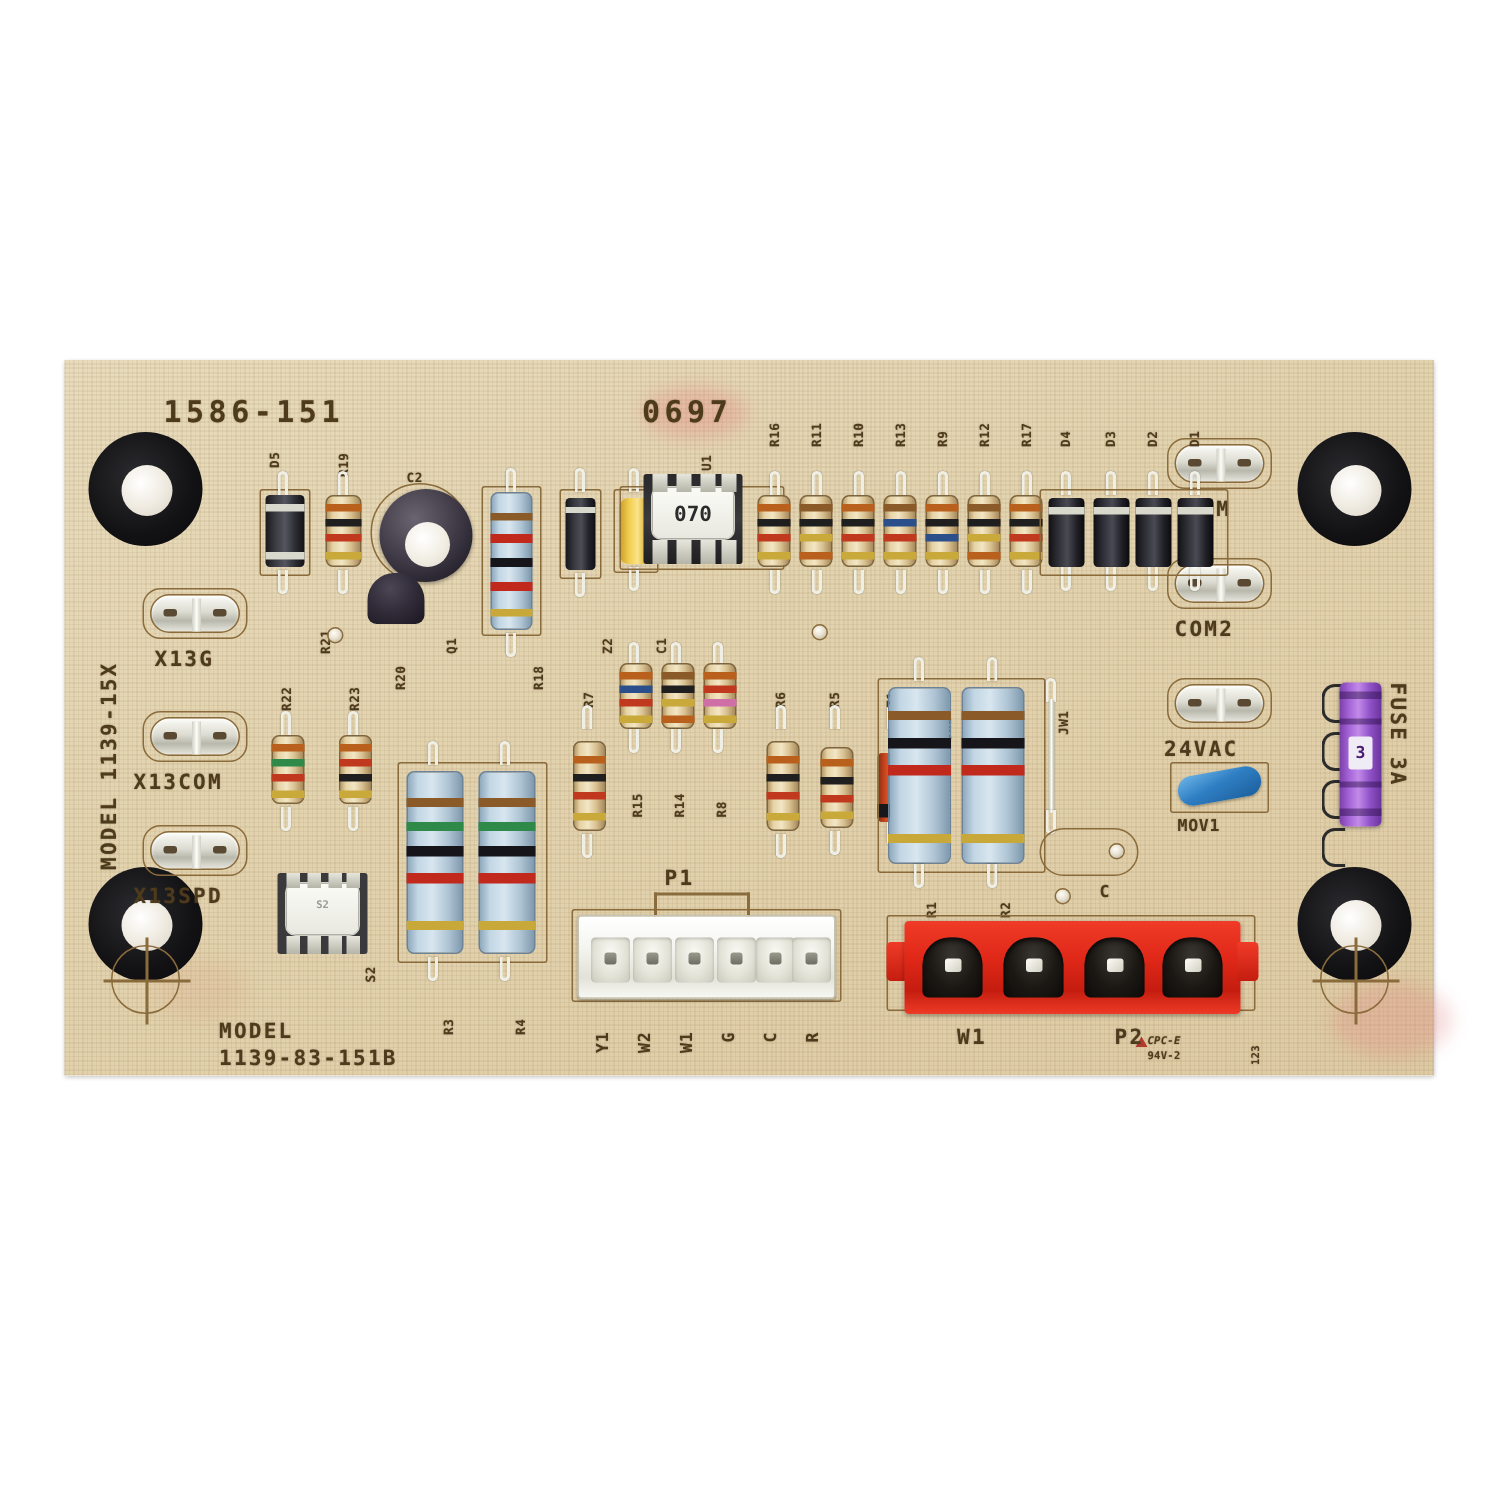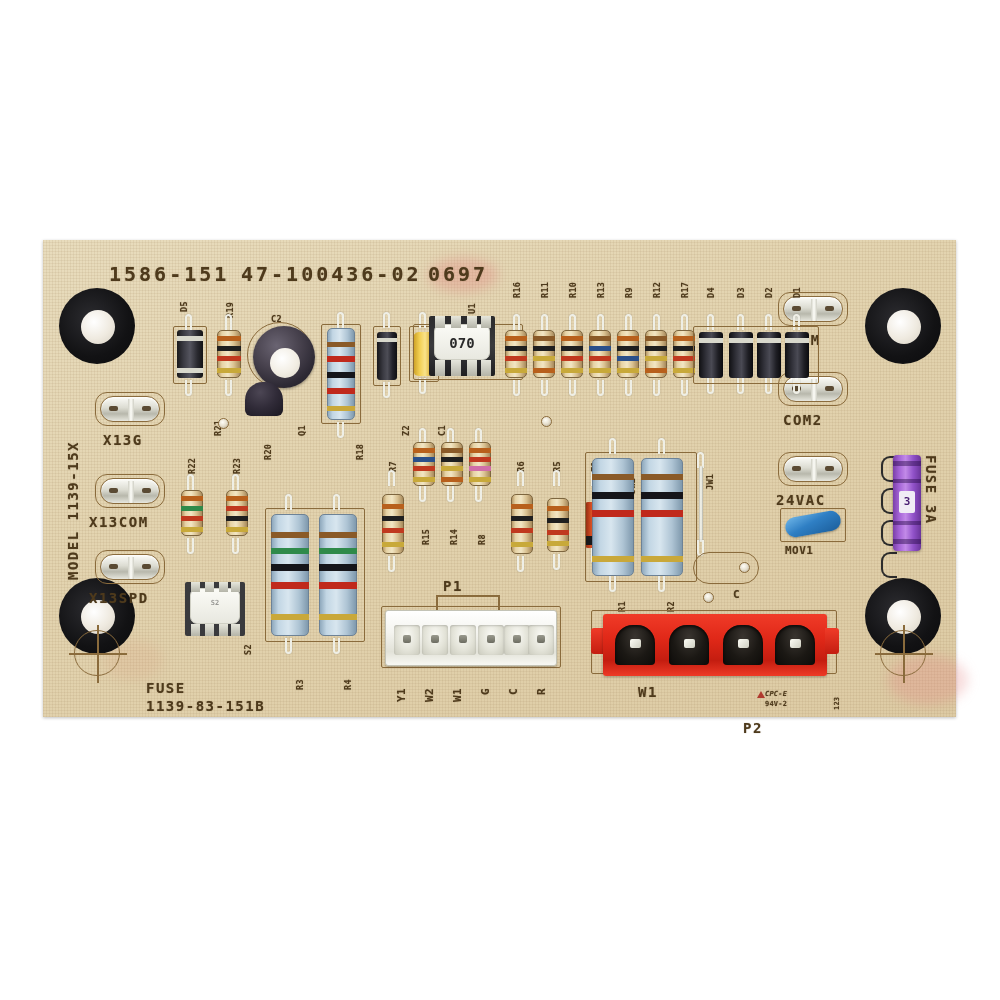--- a/index.html
+++ b/index.html
@@ -321,26 +321,25 @@
 
 <div id="stage">
 
   <div id="board">
 
     <div class="smear" style="left:385px;top:18px;width:70px;height:34px;background:rgba(226,120,120,0.30);"></div>
     <div class="smear" style="left:845px;top:415px;width:80px;height:50px;background:rgba(226,130,130,0.28);"></div>
     <div class="smear" style="left:60px;top:400px;width:60px;height:40px;background:rgba(215,150,120,0.16);"></div>
 
     <div class="silk big" style="left:66px;top:22px;">1586-151</div>
-    <div class="silk big" style="left:198px;top:22px;">47-100436-02</div>
     <div class="silk big" style="left:385px;top:22px;">0697</div>
 
     <div class="silk med rot90" style="left:22px;top:340px;">MODEL 1139-15X</div>
 
-    <div class="silk med" style="left:103px;top:440px;">FUSE</div>
+    <div class="silk med" style="left:103px;top:440px;">MODEL</div>
     <div class="silk med" style="left:103px;top:458px;">1139-83-151B</div>
 
     <div class="silk tiny" style="left:722px;top:450px;font-style:italic;">CPC-E</div>
     <div class="silk tiny" style="left:722px;top:460px;">94V-2</div>
     <div class="silk tiny rot90" style="left:790px;top:470px;">123</div>
     <div style="position:absolute;left:714px;top:451px;width:0;height:0;border-left:4px solid transparent;border-right:4px solid transparent;border-bottom:7px solid #b03a2e;"></div>
 
     <div class="mount" style="left:16px;top:48px;"></div>
     <div class="mount" style="left:822px;top:48px;"></div>
     <div class="mount" style="left:16px;top:338px;"></div>
@@ -806,21 +805,21 @@
       </div>
       <div class="p2slot" style="left:120px;">
         <div class="pin"></div>
       </div>
       <div class="p2slot" style="left:172px;">
         <div class="pin"></div>
       </div>
     </div>
     <div class="p2tab" style="left:782px;top:388px;width:14px;height:26px;border-radius:0 3px 3px 0;"></div>
     <div class="silk med" style="left:595px;top:444px;">W1</div>
-    <div class="silk med" style="left:700px;top:444px;margin-top:36px;">P2</div>
+    <div class="silk med" style="left:700px;top:444px;">P2</div>
 
     <div class="pad" style="left:660px;top:352px;"></div>
     <div class="pad" style="left:498px;top:176px;"></div>
     <div class="pad" style="left:175px;top:178px;"></div>
 
   </div>
 
 </div>
 
 </body></html>

